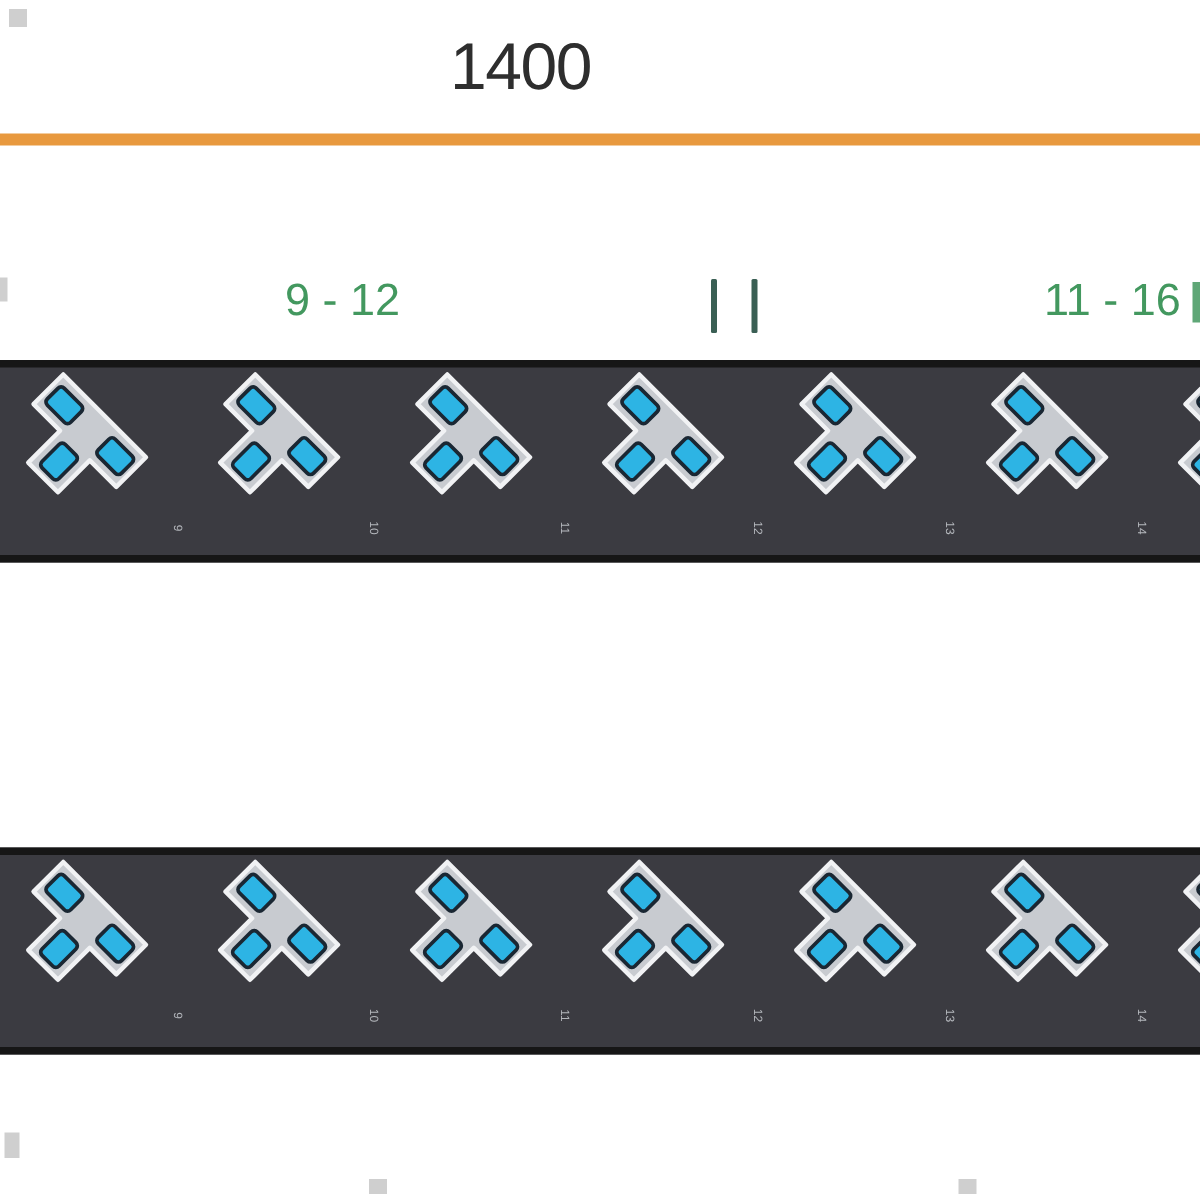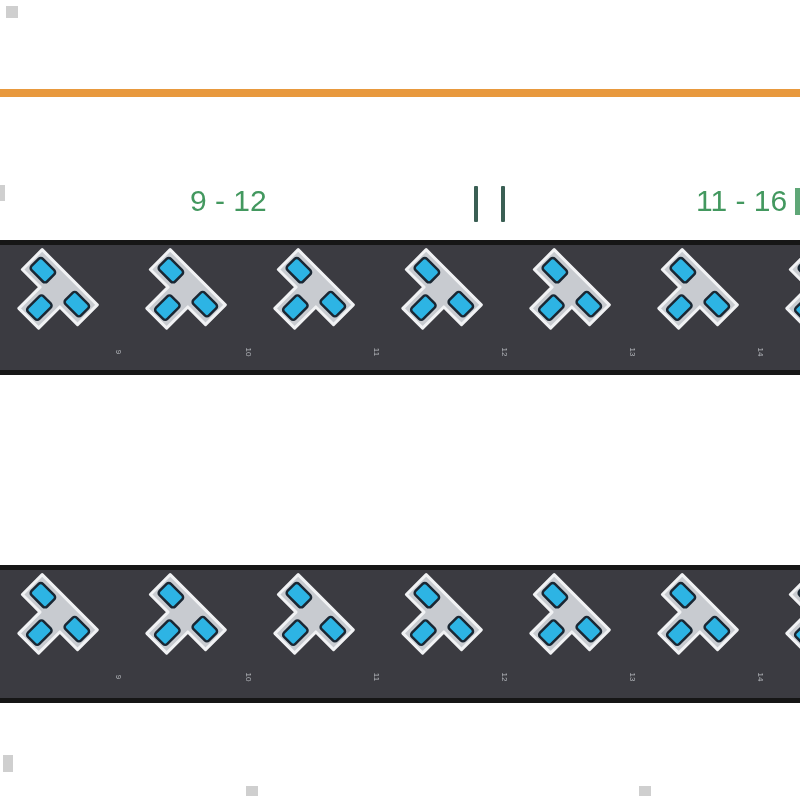--- a/index.html
+++ b/index.html
@@ -71,20 +71,21 @@
   .edge-mark.m2{left:0;top:185px;width:5px;height:16px;}
   .edge-mark.m3{left:3px;top:755px;width:10px;height:17px;}
   .edge-mark.m4{left:246px;top:786px;width:12px;height:10px;}
   .edge-mark.m5{left:639px;top:786px;width:12px;height:10px;}
 </style>
 </head>
 <body>
 
 <div class="stage">
 
+  <div class="title">1400</div>
 
   <div class="orange-rule"></div>
 
   <span class="glabel left">9 - 12</span>
   <span class="sepbar s1"></span>
   <span class="sepbar s2"></span>
   <span class="glabel right">11 - 16</span>
   <span class="edge-green"></span>
 
   <div class="panel top">

